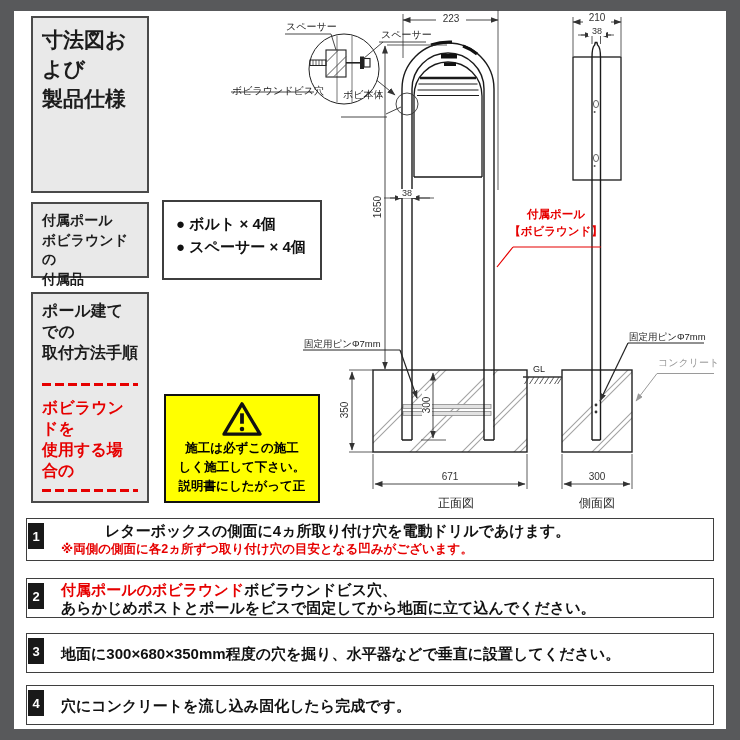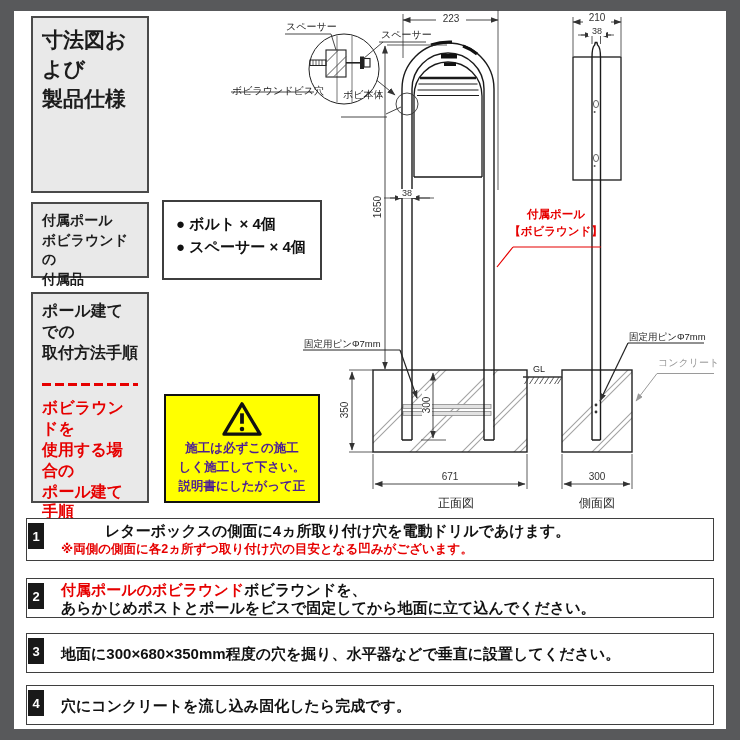--- a/index.html
+++ b/index.html
@@ -212,48 +212,47 @@
     <div>● スペーサー × 4個</div>
   </div>
 
   <div class="graybox" style="left:31px;top:292px;width:118px;height:211px;font-size:16px;line-height:1.3;">
     <div>ポール建てでの</div>
     <div>取付方法手順</div>
     <div class="red-dash" style="margin-top:20px;"></div>
     <div class="red" style="margin-top:12px;">
       <div>ボビラウンドを</div>
       <div>使用する場合の</div>
-      <div>ポール建て手順</div>
     </div>
     <div class="red-dash" style="margin-top:7px;"></div>
   </div>
 
   <div class="yellowbox" style="left:164px;top:394px;width:156px;height:109px;">
     <svg width="44" height="36" viewBox="0 0 44 38" style="margin:5px auto 0;display:block;">
       <path d="M22 3 L41 35 H3 Z" fill="none" stroke="#111" stroke-width="3.5" stroke-linejoin="round"></path>
       <line x1="22" y1="13" x2="22" y2="24" stroke="#111" stroke-width="4"></line>
       <circle cx="22" cy="29.5" r="2.4" fill="#111"></circle>
     </svg>
-    <div style="font-size:12.5px;font-weight:bold;color:#4c1d95;line-height:1.5;margin-top:2px;">
+    <div style="font-size:12.5px;font-weight:bold;color:#000000;line-height:1.5;margin-top:2px;">
       <div>施工は必ずこの施工</div>
       <div>しく施工して下さい。</div>
       <div>説明書にしたがって正</div>
     </div>
   </div>
 
   <div class="steprow" style="top:518px;height:43px;">
     <div class="stepnum">1</div>
     <div class="stepline" style="top:3px;margin-left:44px;">レターボックスの側面に4ヵ所取り付け穴を電動ドリルであけます。</div>
     <div class="stepnote red" style="top:22px;">※両側の側面に各2ヵ所ずつ取り付け穴の目安となる凹みがございます。</div>
   </div>
 
   <div class="steprow" style="top:578px;height:40px;">
     <div class="stepnum">2</div>
     <div class="stepline" style="top:2px;">
-      <span class="red">付属ポールのボビラウンド</span><span>ボビラウンドを、</span>
+      <span class="red">付属ポールのボビラウンド</span><span>ボビラウンドビス穴、</span>
     </div>
     <div class="stepline" style="top:20px;">あらかじめポストとポールをビスで固定してから地面に立て込んでください。</div>
   </div>
 
   <div class="steprow" style="top:633px;height:40px;">
     <div class="stepnum">3</div>
     <div class="stepline" style="top:11px;">地面に300×680×350mm程度の穴を掘り、水平器などで垂直に設置してください。</div>
   </div>
 
   <div class="steprow" style="top:685px;height:40px;">

